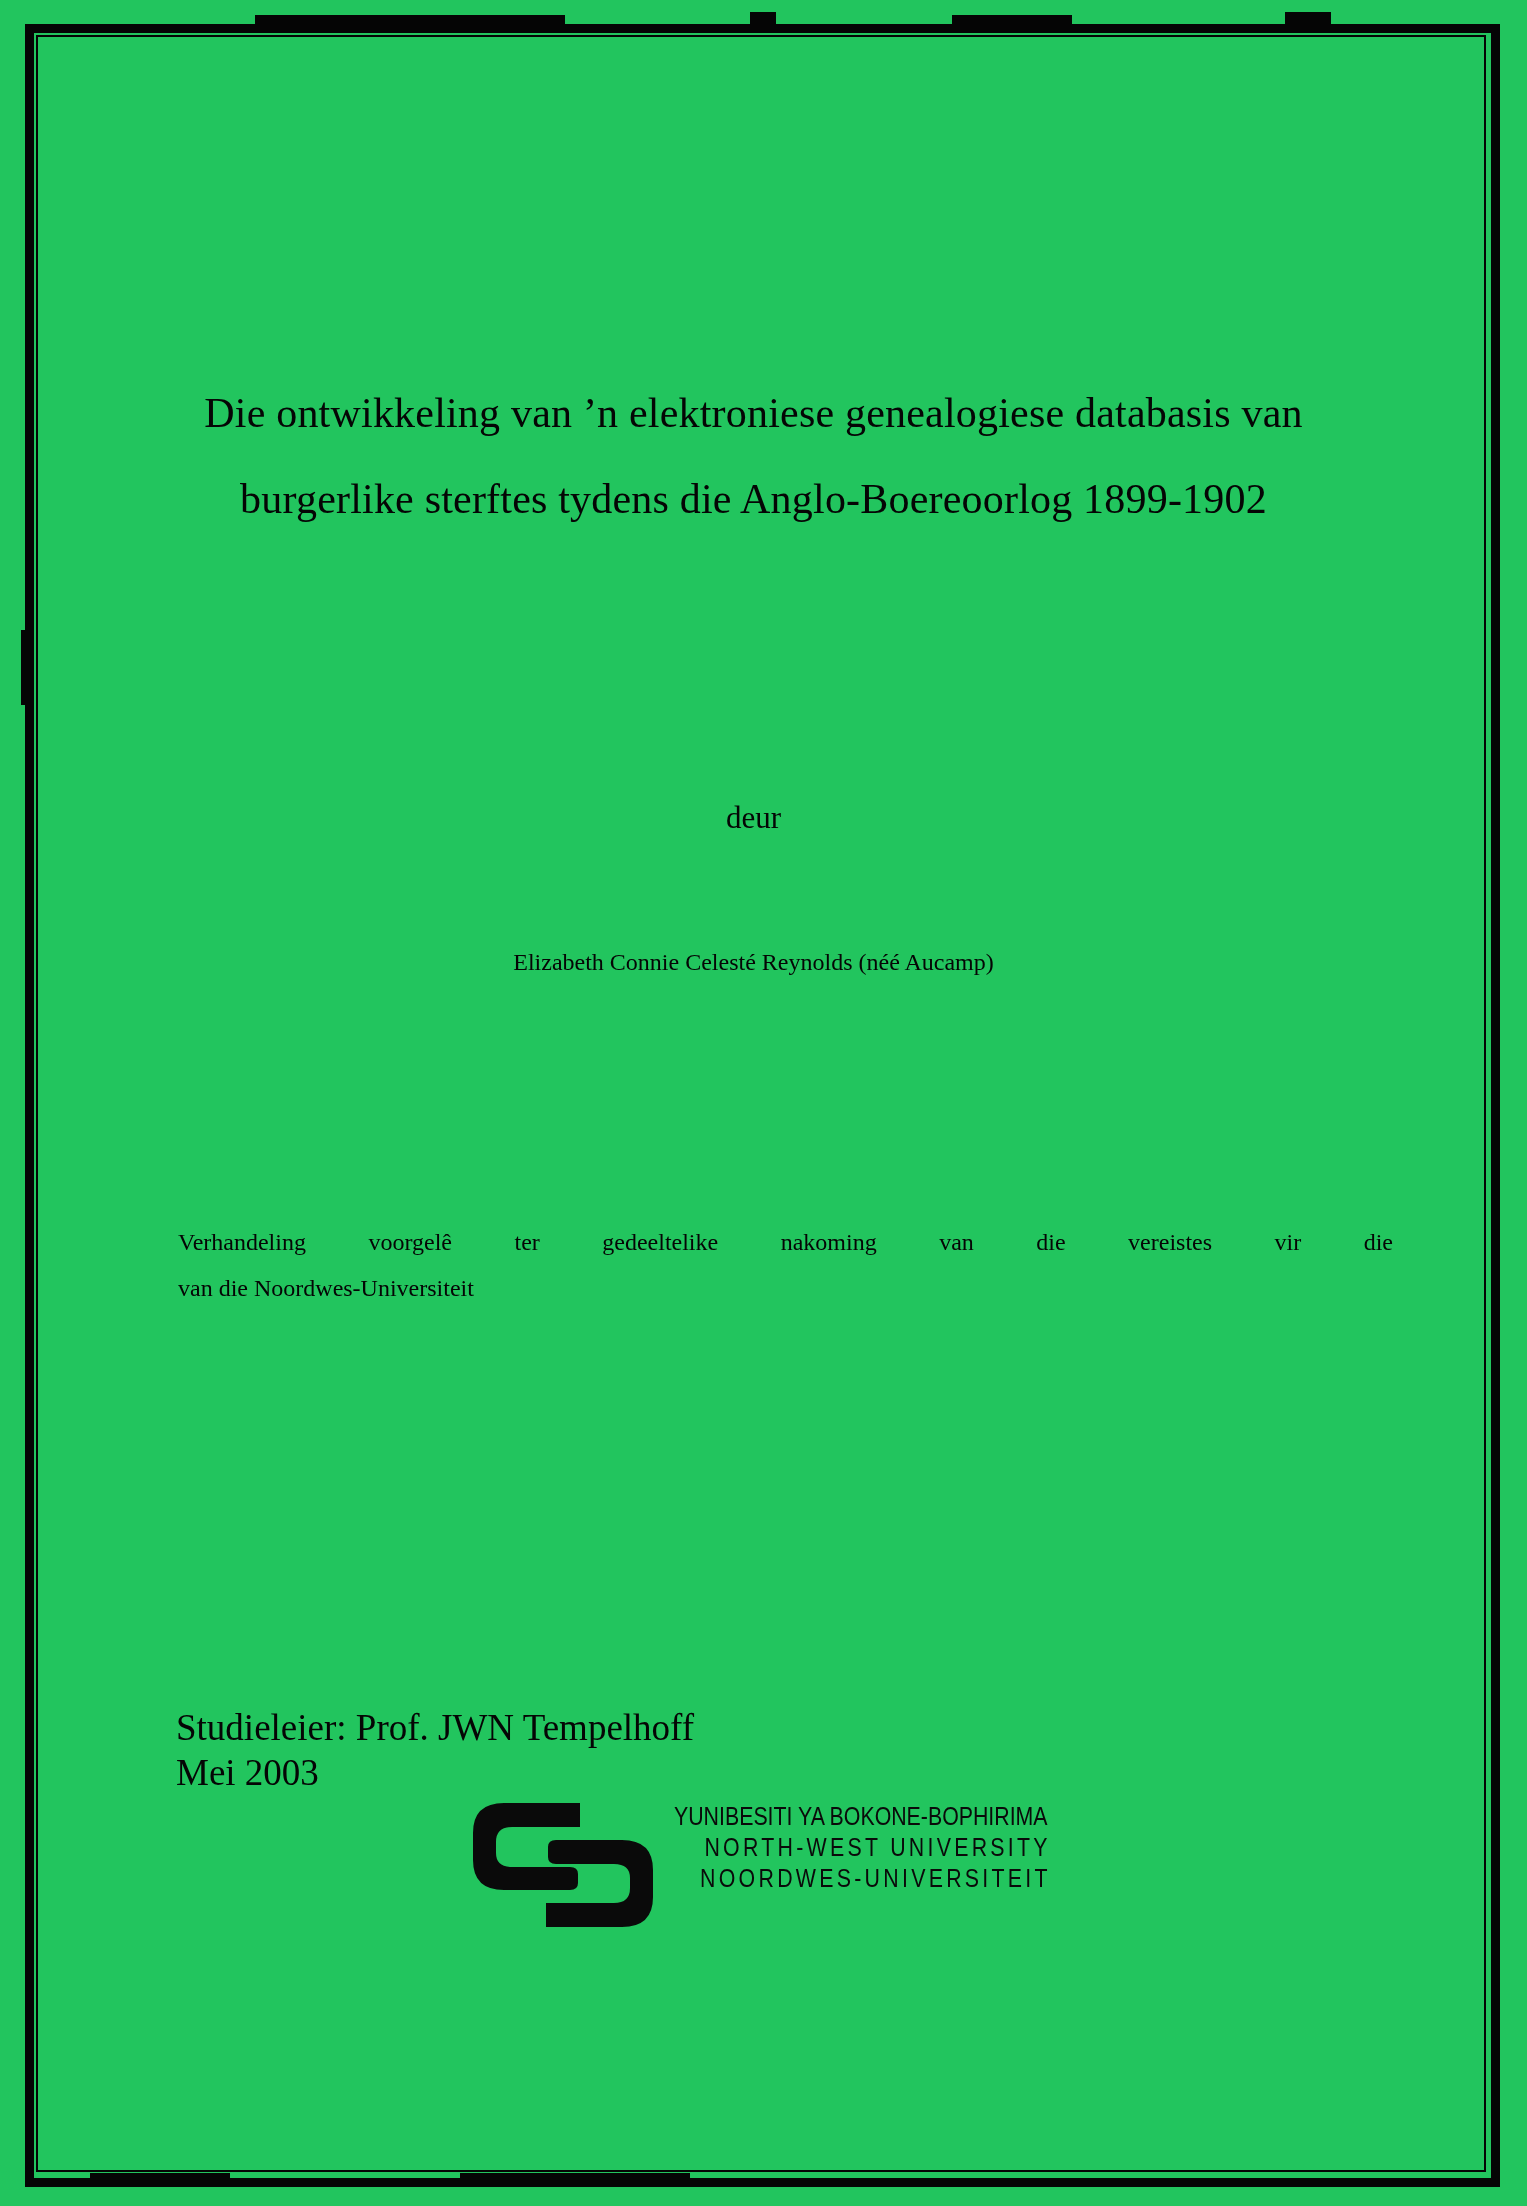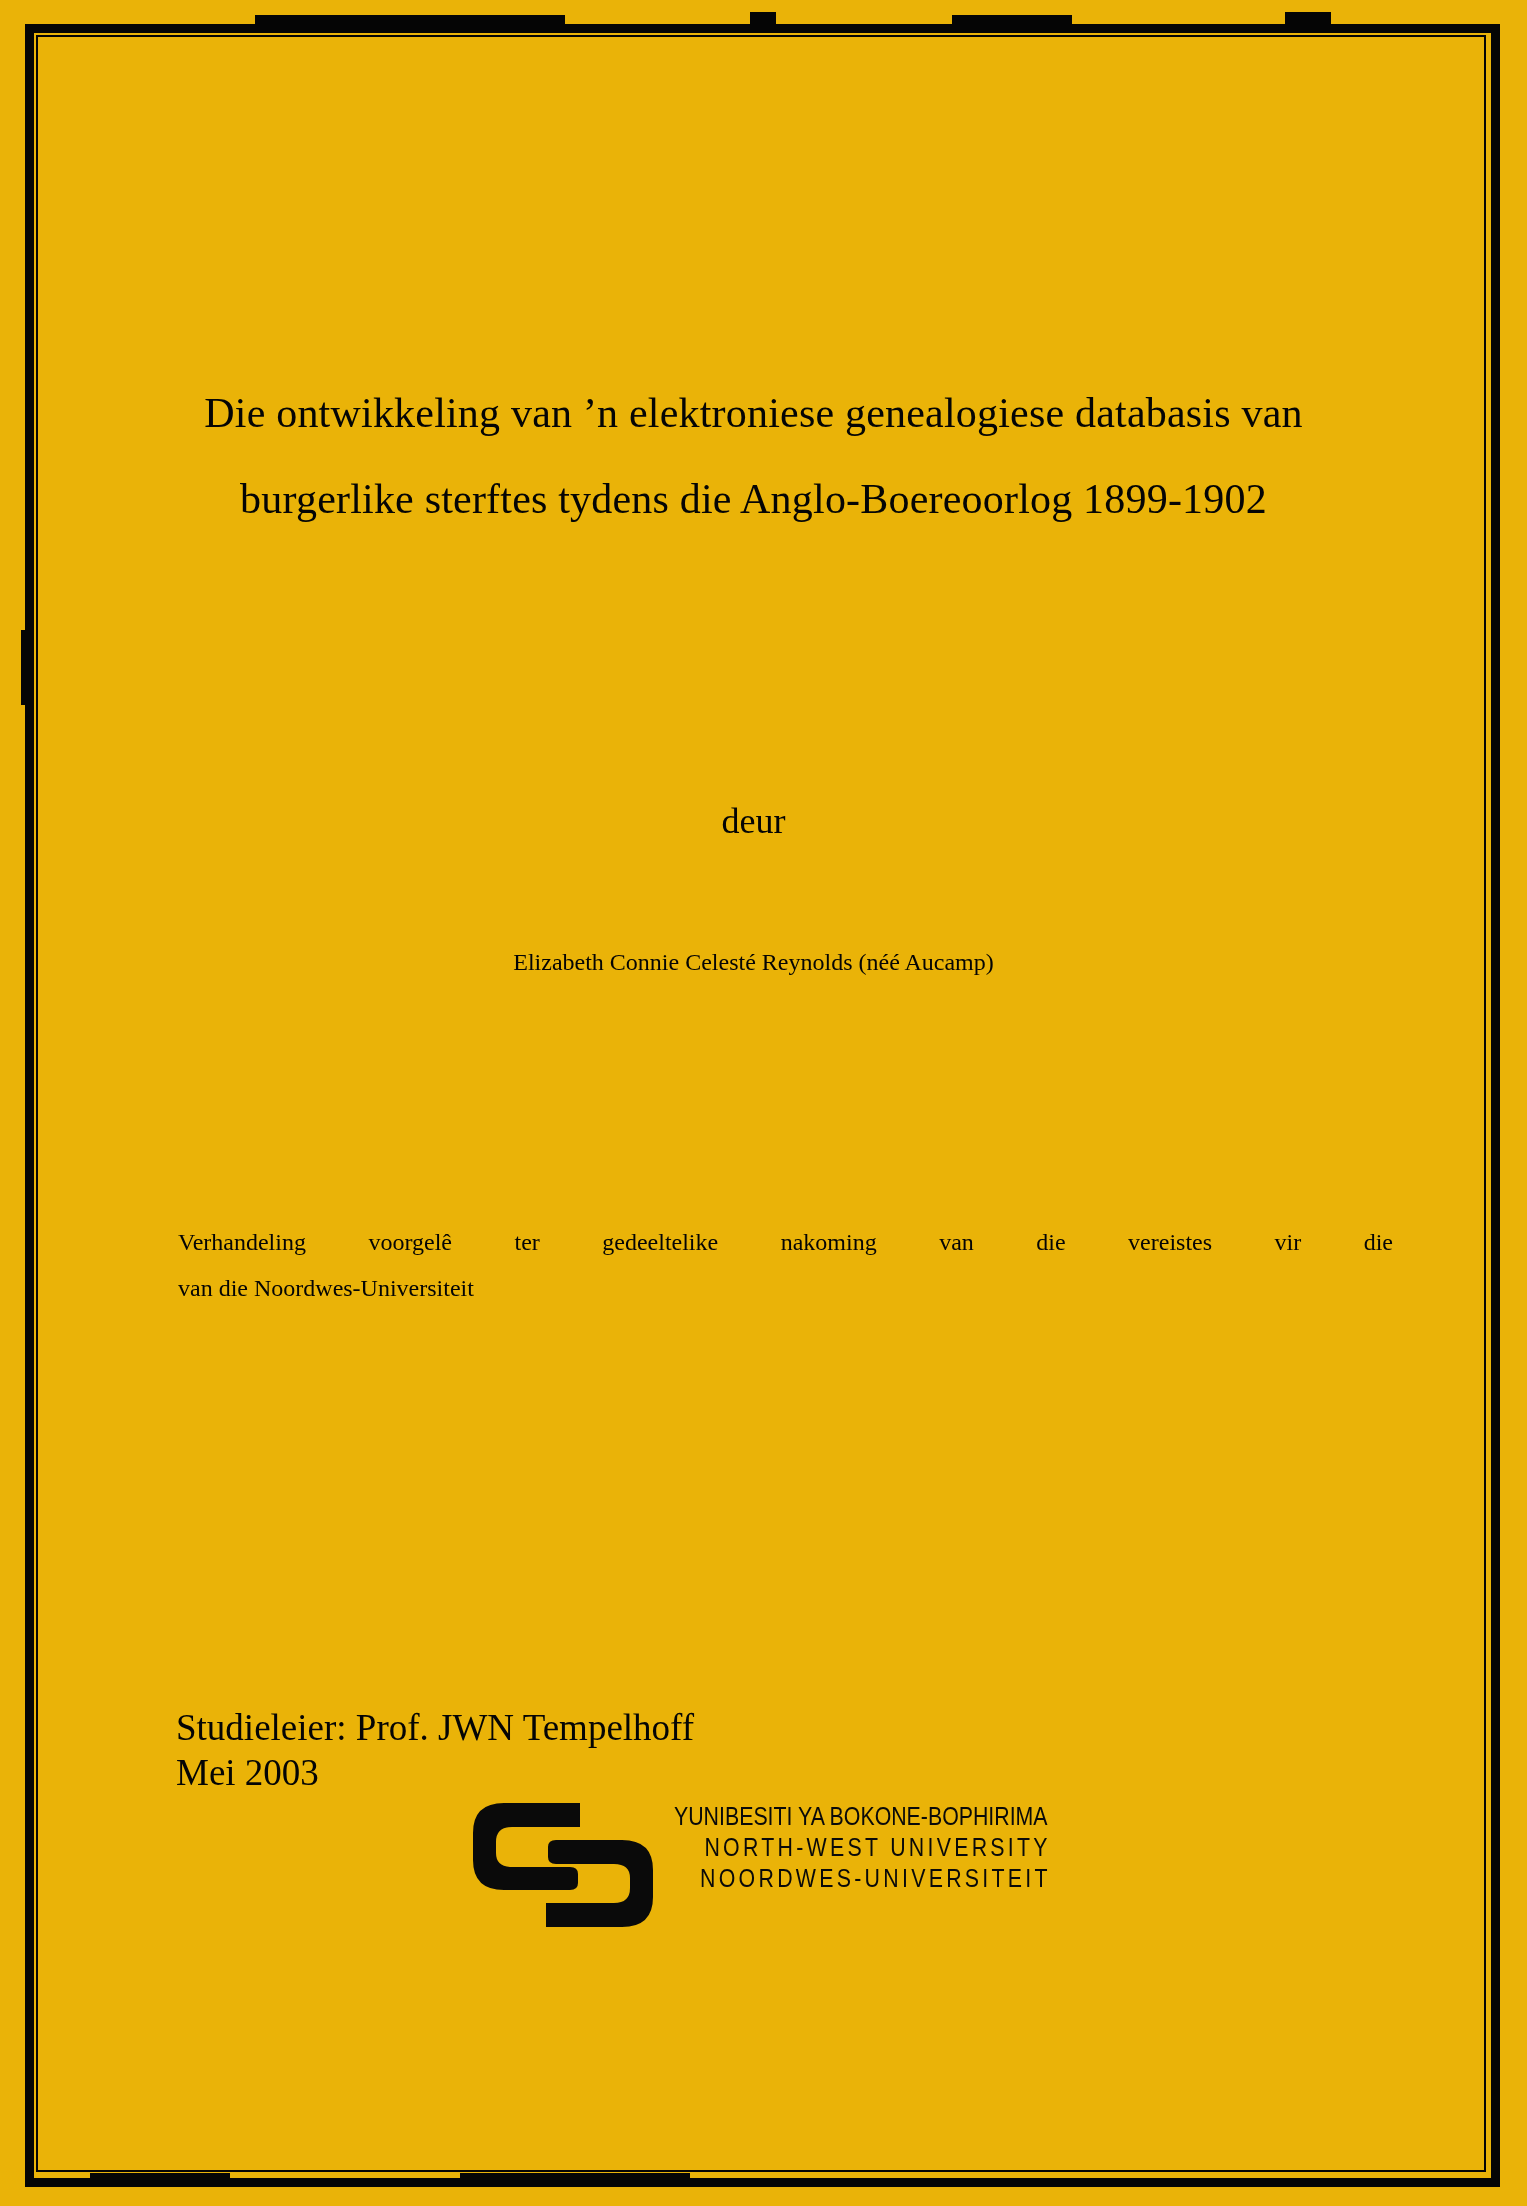--- a/index.html
+++ b/index.html
@@ -4,21 +4,21 @@
 <style>
   html, body {
     margin: 0;
     padding: 0;
     background: #ffffff;
   }
   .page {
     position: relative;
     width: 1527px;
     height: 2206px;
-    background: #eab308;
+    background: #22c55e;
     color: #050505;
     font-family: "Liberation Serif", serif;
     overflow: hidden;
   }
   
   .frame-outer {
     position: absolute;
     left: 25px; top: 24px;
     width: 1475px; height: 2163px;
     border: 9px solid #050505;
@@ -41,21 +41,21 @@
     text-align: center;
     font-size: 42px;
     line-height: 86px;
     letter-spacing: 0.2px;
     white-space: nowrap;
   }
   .byline {
     position: absolute;
     left: 0; right: 20px; top: 800px;
     text-align: center;
-    font-size: 36px;
+    font-size: 31px;
   }
   .author {
     position: absolute;
     left: 0; right: 20px; top: 949px;
     text-align: center;
     font-size: 24px;
   }
   .statement {
     position: absolute;
     left: 178px; top: 1219px;

